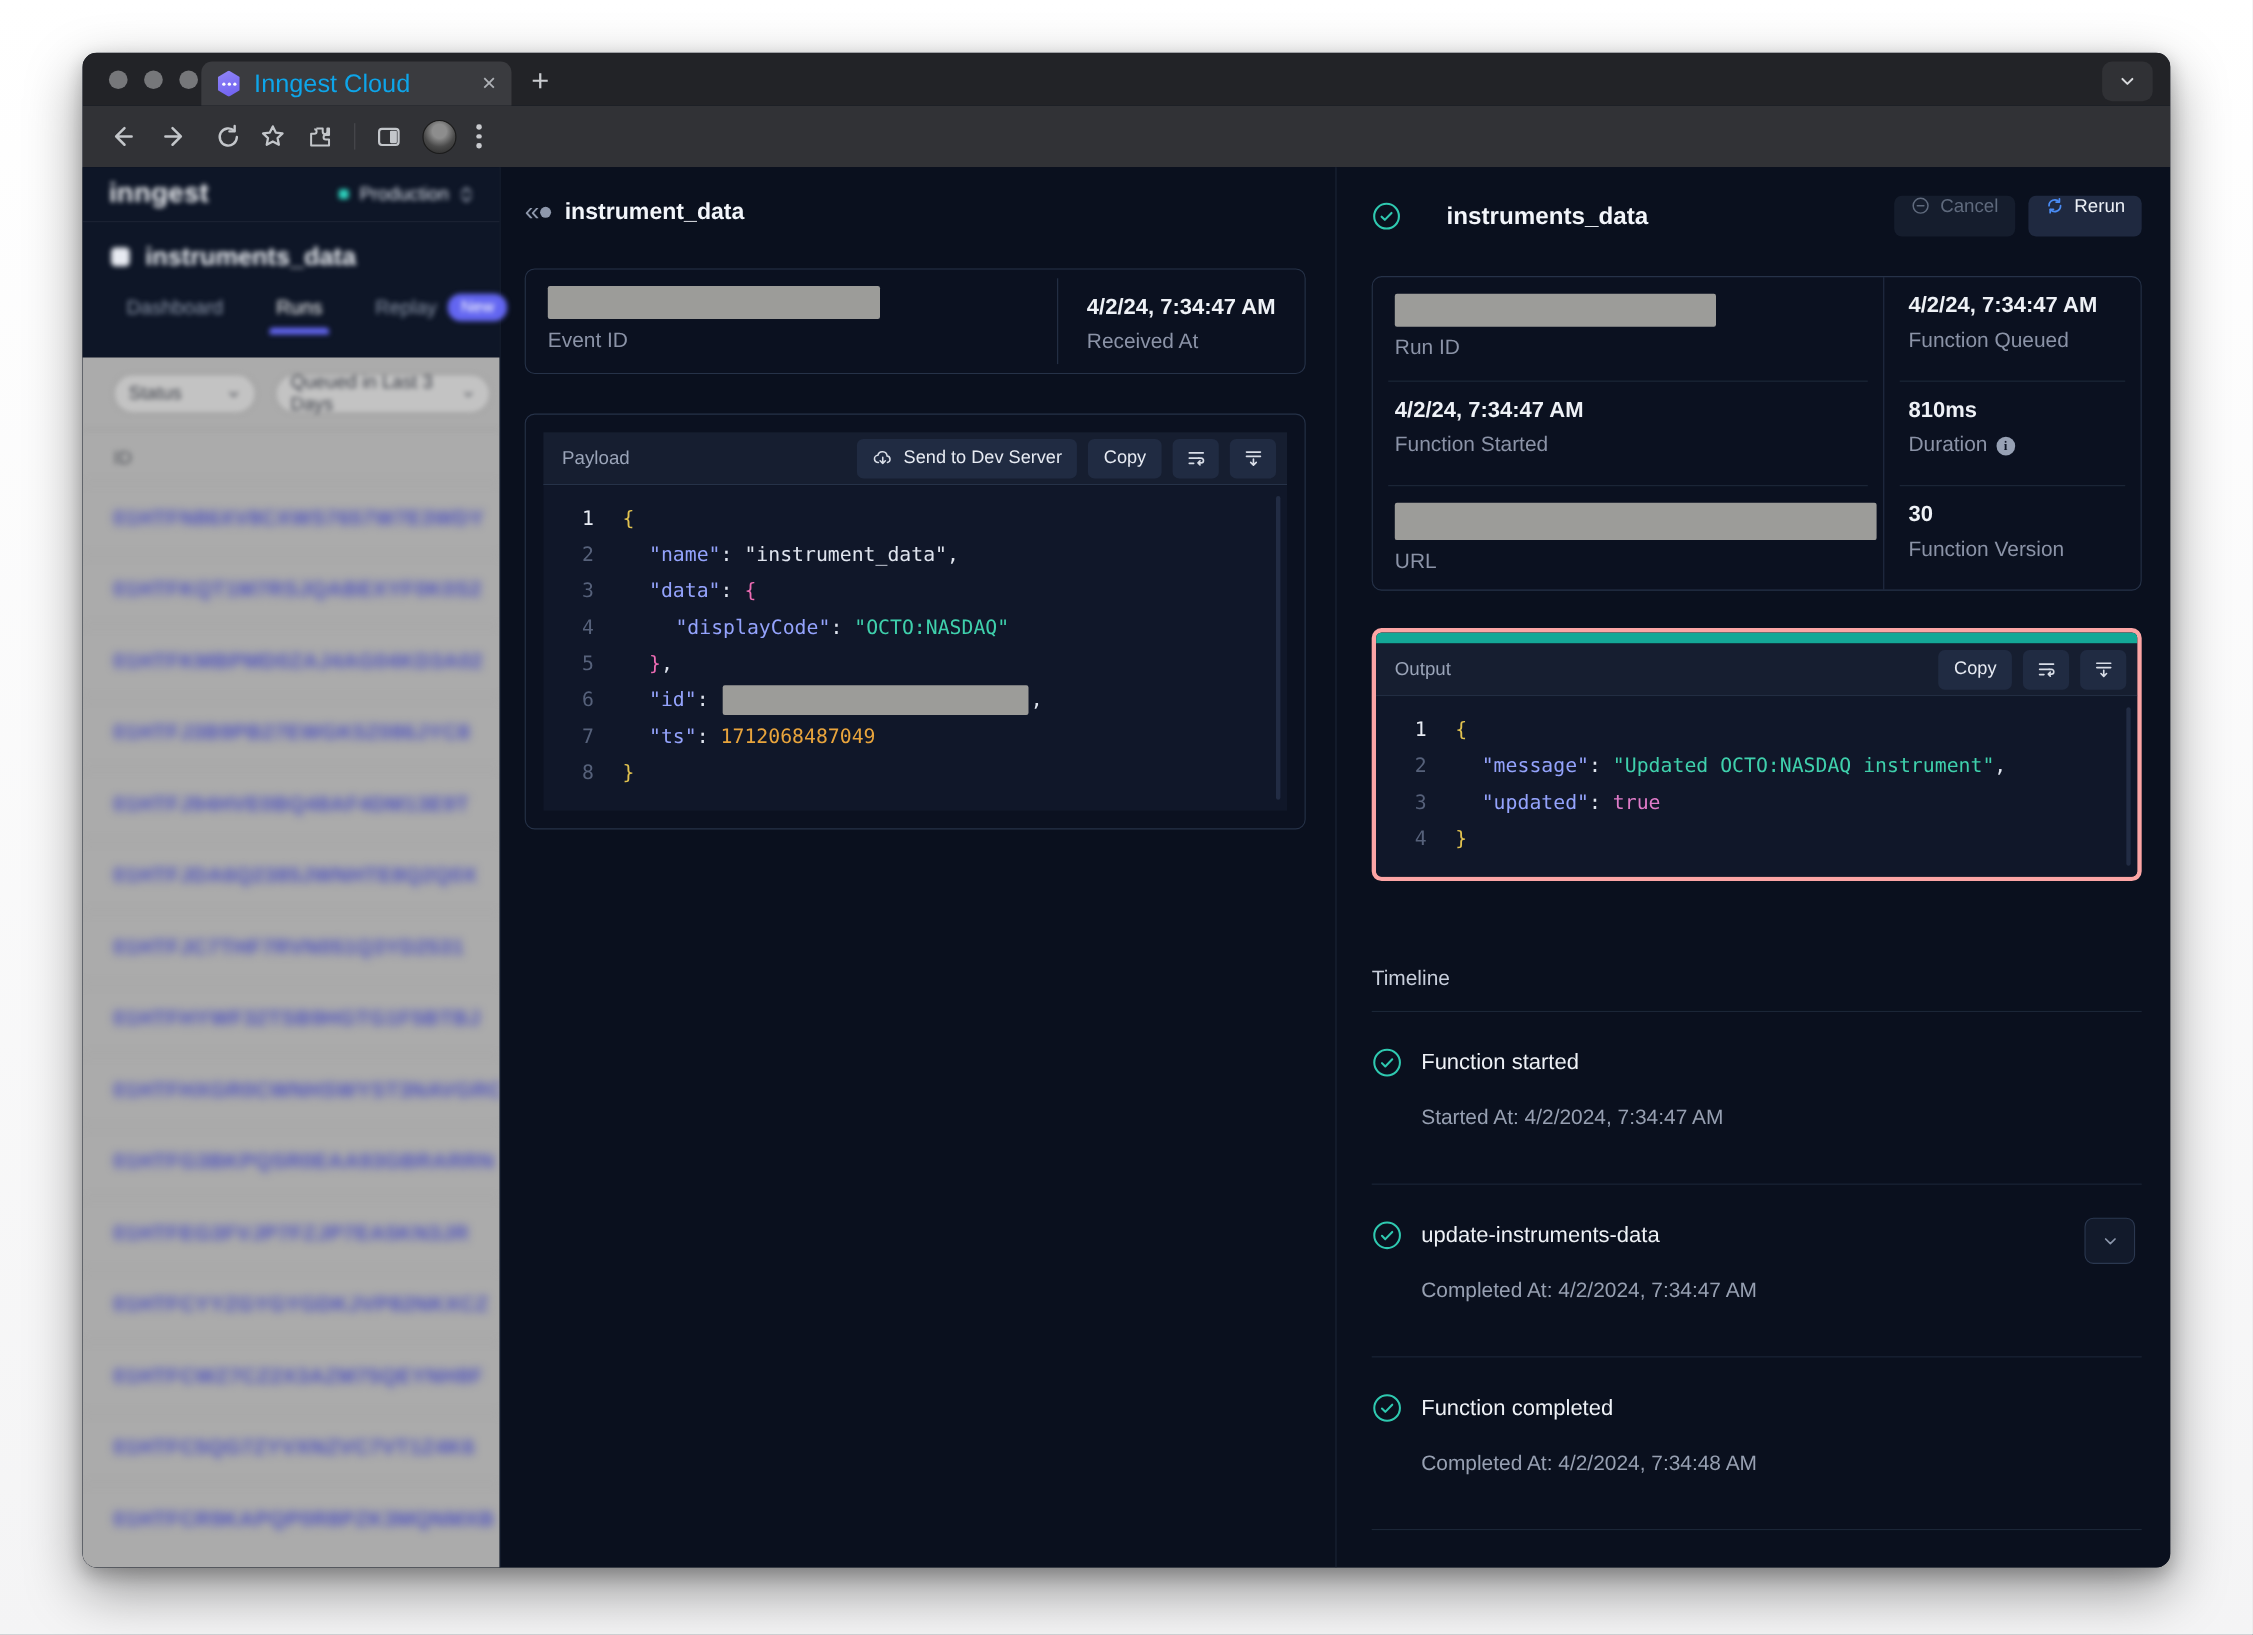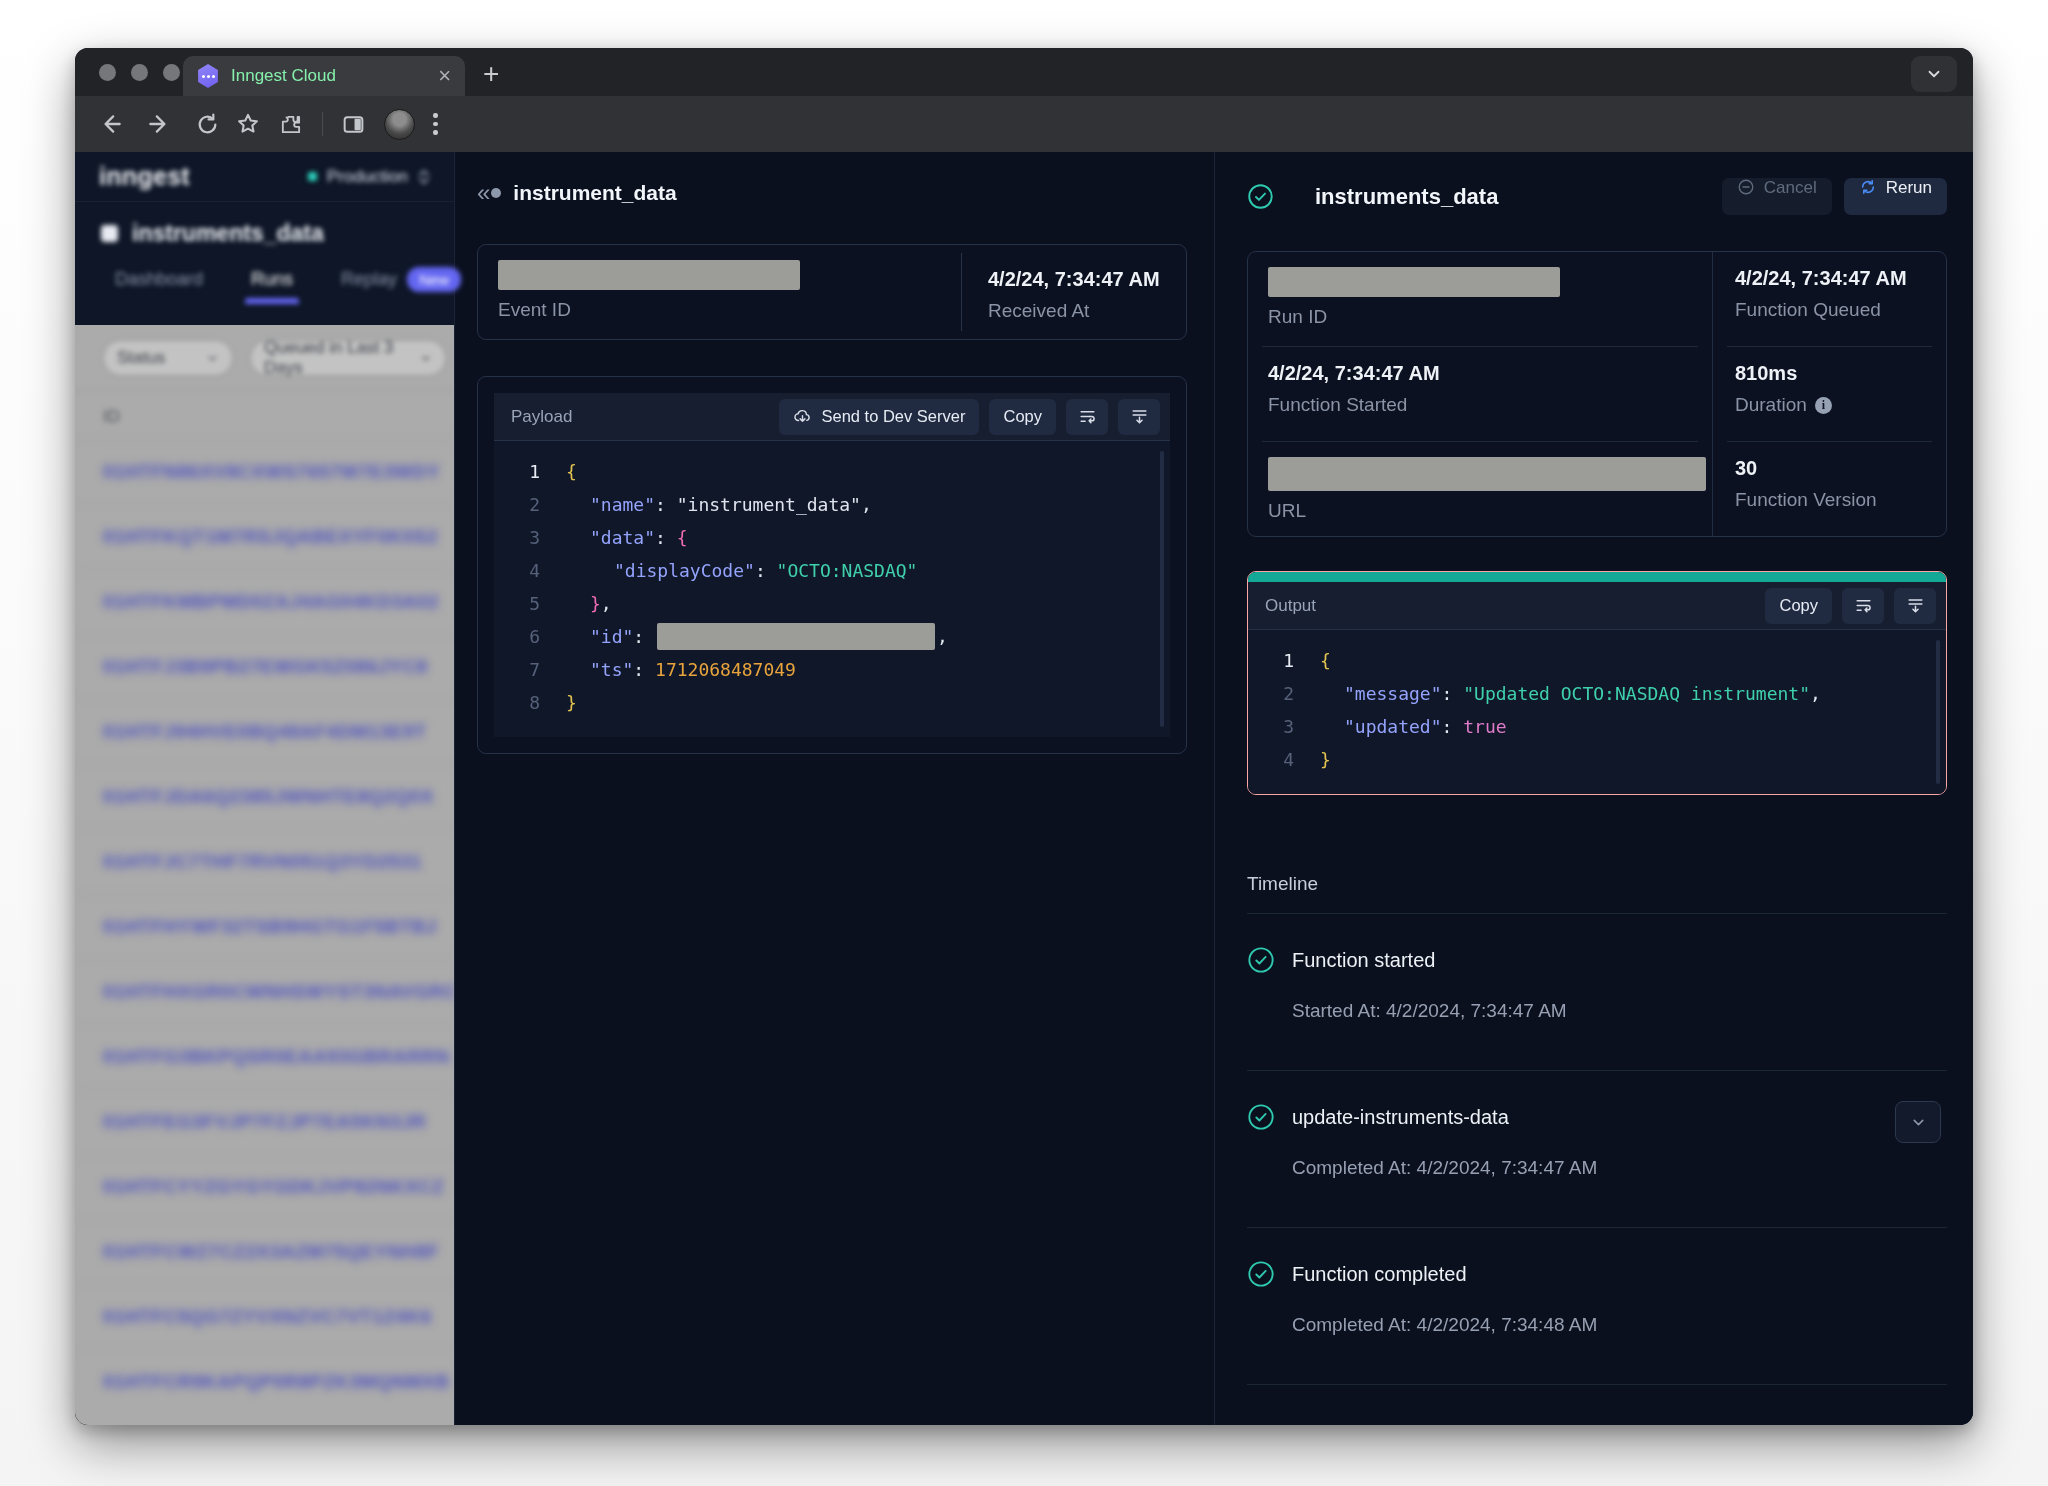--- a/index.html
+++ b/index.html
@@ -14,21 +14,21 @@
   
   .tabstrip { height:48px; background:#222327; display:flex; align-items:flex-end; position:relative; }
   .traffic { position:absolute; left:24px; top:16px; display:flex; gap:15px; }
   .traffic span { width:17px; height:17px; border-radius:50%; background:#76777a; display:block; }
   .tab { margin-left:108px; width:282px; height:40px; background:#3a3b3f; border-radius:10px 10px 0 0;
     display:flex; align-items:center; padding:0 14px; gap:12px; }
   .favicon { width:22px; height:24px; background:linear-gradient(160deg,#9287f7,#6d5ef0);
     clip-path:polygon(50% 0,95% 25%,95% 75%,50% 100%,5% 75%,5% 25%); position:relative; flex:0 0 auto; }
   .favicon i { position:absolute; top:11px; width:3.4px; height:3.4px; border-radius:50%; background:#fff; }
   .favicon i:nth-child(1){left:5px;} .favicon i:nth-child(2){left:10px;} .favicon i:nth-child(3){left:15px;}
-  .tab-title { color:#86efac; font-size:17px; flex:1; white-space:nowrap; overflow:hidden; }
+  .tab-title { color:#0ea5e9; font-size:23px; flex:1; white-space:nowrap; overflow:hidden; }
   .tab-close { color:#aeb1b6; font-size:22px; line-height:1; cursor:default; }
   .newtab-btn { color:#c9cbcf; font-size:28px; margin:0 0 8px 18px; line-height:1; }
   .tablist-btn { position:absolute; right:16px; top:8px; width:46px; height:36px; background:#303135;
     border-radius:9px; display:flex; align-items:center; justify-content:center; }
 
   
   .toolbar { height:56px; background:#313236; display:flex; align-items:center; padding:0 16px; gap:8px; }
   .nav-ic { width:40px; height:40px; display:flex; align-items:center; justify-content:center; border-radius:50%; }
   .urlbar { flex:1; height:38px; background:#1f2023; border-radius:19px; margin:0 12px;
     display:flex; align-items:center; padding:0 8px 0 8px; gap:10px; }
@@ -123,21 +123,21 @@
   .rc-row { height:94px; padding:15px 0 0 20px; position:relative; }
   .rc-right .rc-row { padding-left:22px; }
   .rc-split { display:flex; height:94px; }
   .rc-split .rc-row { flex:1; height:auto; }
   .rc-split .rc-row + .rc-row { border-left:1px solid #222d44; }
   .hline { height:1px; background:#1d2839; margin:0 14px; }
   .dur-row { display:flex; align-items:center; gap:8px; }
   .info-ic { width:17px; height:17px; border-radius:50%; background:#97a1b4; color:#0d1424; font-size:12px;
     font-weight:bold; display:inline-flex; align-items:center; justify-content:center; font-family:"Liberation Serif", serif; }
 
-  .output-card { margin-top:34px; overflow:hidden; border-radius:9px; border:1px solid #fca5a5; }
+  .output-card { margin-top:34px; overflow:hidden; border-radius:9px; border:4px solid #fca5a5; }
   .output-bar { height:10px; background:#14a897; }
 
   .timeline { margin-top:78px; }
   .tl-title { color:#c7cedb; font-size:19px; }
   .tl-hr { height:1px; background:#1b2637; margin-top:18px; }
   .tl-item { padding:32px 0 30px 0; position:relative; }
   .tl-row { display:flex; align-items:center; gap:17px; }
   .tl-name { color:#eef1f6; font-size:20px; font-weight:500; }
   .tl-sub { color:#97a0b2; font-size:19px; margin:26px 0 0 45px; }
   .tl-chev { position:absolute; right:6px; top:30px; width:46px; height:42px; border:1px solid #2b3850;

